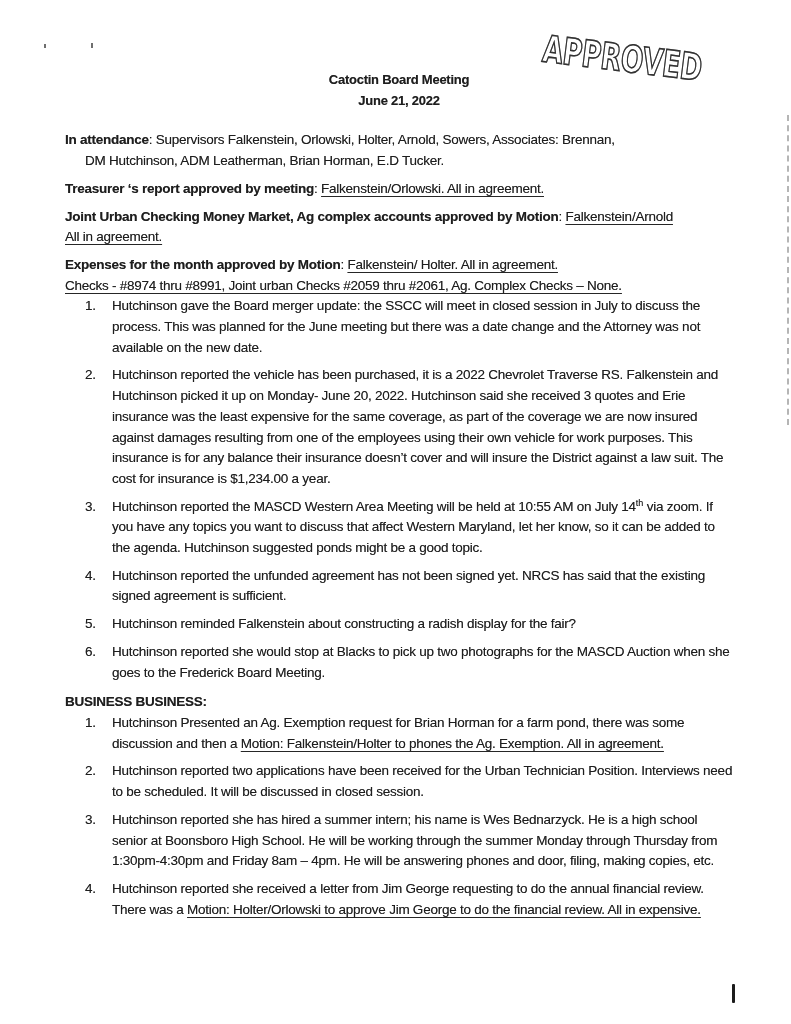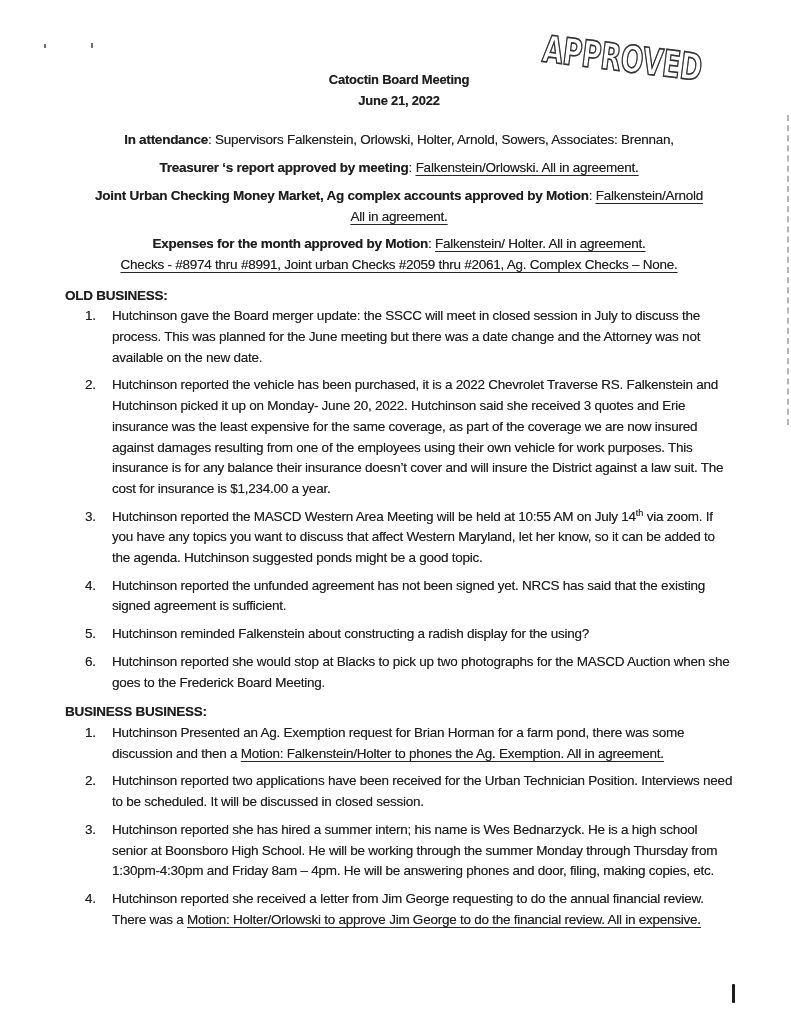--- a/index.html
+++ b/index.html
@@ -12,21 +12,21 @@
     font-size:13.5px;
     letter-spacing:-0.25px;
     line-height:20.7px;
     color:#1e1e1e;
     overflow:hidden;
     text-shadow:0 0 0.5px rgba(30,30,30,0.55);
   }
   .content { padding:70px 58px 0 65px; }
   .doc-header { text-align:center; font-weight:bold; font-size:13px; }
   .doc-header .date { font-weight:bold; }
-  p { margin:7px 0 0 0;text-align:center; }
+  p { margin:7px 0 0 0; }
   .attendance .wrap2 { padding-left:20px; }
   b, .b { font-weight:bold; }
   .u {
     text-decoration:underline;
     text-decoration-thickness:1.3px;
     text-underline-offset:2.5px;
     text-decoration-color:#262626;
   }
   .section-heading { font-weight:bold; margin-top:9px; }
   .biz-list { margin:0; padding:0 0 0 20px; }
@@ -68,59 +68,59 @@
 
   <div class="content">
 
     <div class="doc-header">
       <div class="title">Catoctin Board Meeting</div>
       <div class="date">June 21, 2022</div>
     </div>
 
     <p class="attendance" style="margin-top:19px">
       <b>In attendance</b><span>: Supervisors Falkenstein, Orlowski, Holter, Arnold, Sowers, Associates: Brennan,</span><br>
+      <span class="wrap2">DM Hutchinson, ADM Leatherman, Brian Horman, E.D Tucker.</span>
     </p>
 
 
     <p>
       <b>Treasurer ‘s report approved by meeting</b><span>: </span><span class="u">Falkenstein/Orlowski. All in agreement.</span>
     </p>
 
     <p>
       <b>Joint Urban Checking Money Market, Ag complex accounts approved by Motion</b><span>: </span><span class="u">Falkenstein/Arnold</span><br>
       <span class="u">All in agreement.</span>
     </p>
 
     <p>
       <b>Expenses for the month approved by Motion</b><span>: </span><span class="u">Falkenstein/ Holter. All in agreement.</span><br>
       <span class="u">Checks - #8974 thru #8991, Joint urban Checks #2059 thru #2061, Ag. Complex Checks – None.</span>
     </p>
 
-    <div class="section-heading" style="margin-top:10px">OLD BUSINESS:</div>
 
     <div class="biz-list">
       <div class="li" style="margin-top:0">
         <span class="num">1.</span>
         <span class="li-text">Hutchinson gave the Board merger update: the SSCC will meet in closed session in July to discuss the process. This was planned for the June meeting but there was a date change and the Attorney was not available on the new date.</span>
       </div>
       <div class="li">
         <span class="num">2.</span>
         <span class="li-text">Hutchinson reported the vehicle has been purchased, it is a 2022 Chevrolet Traverse RS.  Falkenstein and Hutchinson picked it up on Monday- June 20, 2022.  Hutchinson said she received 3 quotes and Erie insurance was the least expensive for the same coverage, as part of the coverage we are now insured against damages resulting from one of the employees using their own vehicle for work purposes.  This insurance is for any balance their insurance doesn’t cover and will insure the District against a law suit. The cost for insurance is $1,234.00 a year.</span>
       </div>
       <div class="li">
         <span class="num">3.</span>
         <span class="li-text"><span>Hutchinson reported the MASCD Western Area Meeting will be held at 10:55 AM on July 14</span><sup>th</sup><span> via zoom.  If you have any topics you want to discuss that affect Western Maryland, let her know, so it can be added to the agenda.  Hutchinson suggested ponds might be a good topic.</span></span>
       </div>
       <div class="li">
         <span class="num">4.</span>
         <span class="li-text">Hutchinson reported the unfunded agreement has not been signed yet. NRCS has said that the existing signed agreement is sufficient.</span>
       </div>
       <div class="li">
         <span class="num">5.</span>
-        <span class="li-text">Hutchinson reminded Falkenstein about constructing a radish display for the using?</span>
+        <span class="li-text">Hutchinson reminded Falkenstein about constructing a radish display for the fair?</span>
       </div>
       <div class="li">
         <span class="num">6.</span>
         <span class="li-text">Hutchinson reported she would stop at Blacks to pick up two photographs for the MASCD Auction when she goes to the Frederick Board Meeting.</span>
       </div>
     </div>
 
     <div class="section-heading">BUSINESS BUSINESS:</div>
 
     <div class="biz-list">

